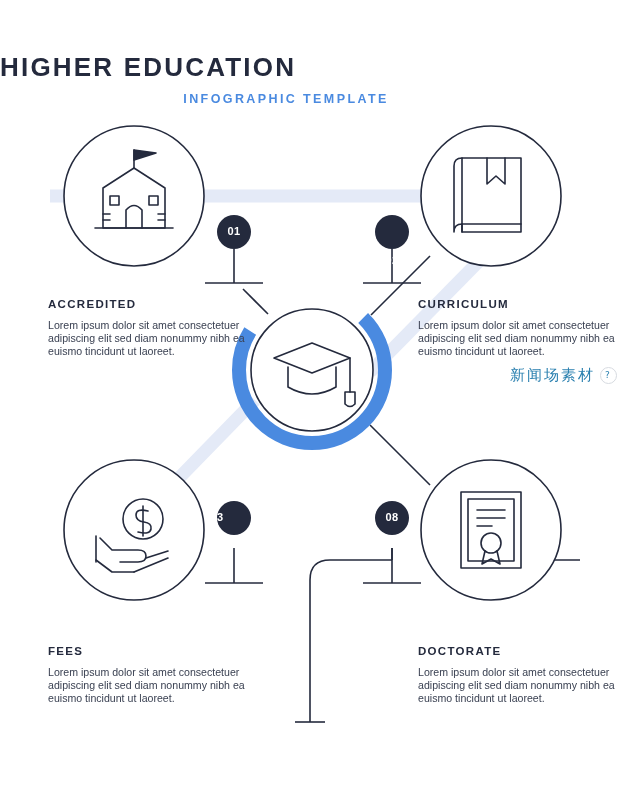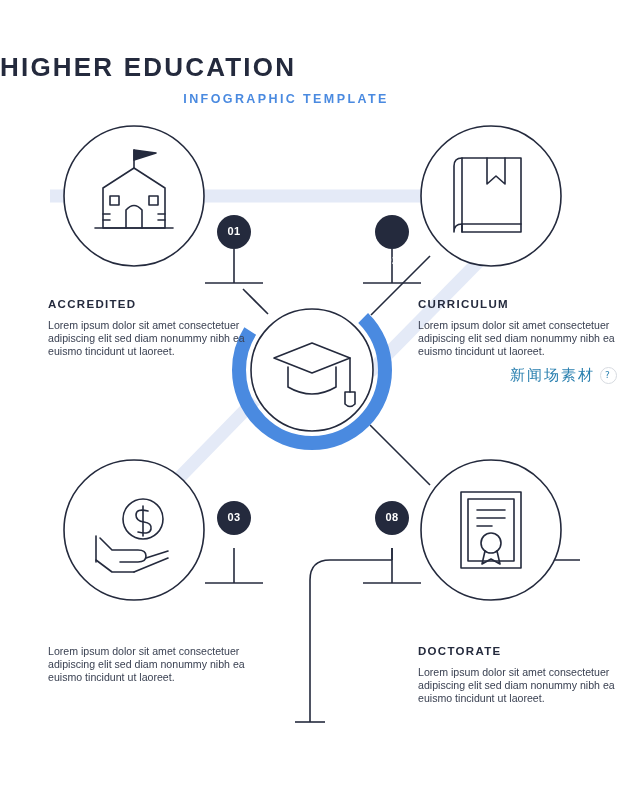--- a/index.html
+++ b/index.html
@@ -162,34 +162,35 @@
       <circle cx="234" cy="518" r="17" fill="#242a3d"></circle>
       <circle cx="392" cy="518" r="17" fill="#242a3d"></circle>
     </g>
   </svg>
 
   <div class="title">HIGHER EDUCATION</div>
   <div class="subtitle">INFOGRAPHIC TEMPLATE</div>
 
   <div class="numlabel" style="left:217px;top:225px;">01</div>
   <div class="numlabel" style="left:375px;top:225px;margin-top:29px;">02</div>
-  <div class="numlabel" style="left:217px;top:511px;">03</div>
+  <div class="numlabel" style="left:200px;top:511px;">03</div>
   <div class="numlabel" style="left:375px;top:511px;">08</div>
 
   <div class="block b-left" style="left:48px;top:298px;">
     <div class="hd">ACCREDITED</div>
     <div class="bd">Lorem ipsum dolor sit amet consectetuer adipiscing elit sed diam nonummy nibh ea euismo tincidunt ut laoreet.</div>
   </div>
 
   <div class="block b-right" style="left:418px;top:298px;">
     <div class="hd">CURRICULUM</div>
     <div class="bd">Lorem ipsum dolor sit amet consectetuer adipiscing elit sed diam nonummy nibh ea euismo tincidunt ut laoreet.</div>
   </div>
 
   <div class="block b-left" style="left:48px;top:645px;">
+    <div class="hd">FEES</div>
     <div class="bd">Lorem ipsum dolor sit amet consectetuer adipiscing elit sed diam nonummy nibh ea euismo tincidunt ut laoreet.</div>
   </div>
 
   <div class="block b-right" style="left:418px;top:645px;">
     <div class="hd">DOCTORATE</div>
     <div class="bd">Lorem ipsum dolor sit amet consectetuer adipiscing elit sed diam nonummy nibh ea euismo tincidunt ut laoreet.</div>
   </div>
 
   <div class="wm">
     <span>新闻场素材</span><span class="mark">?</span>

